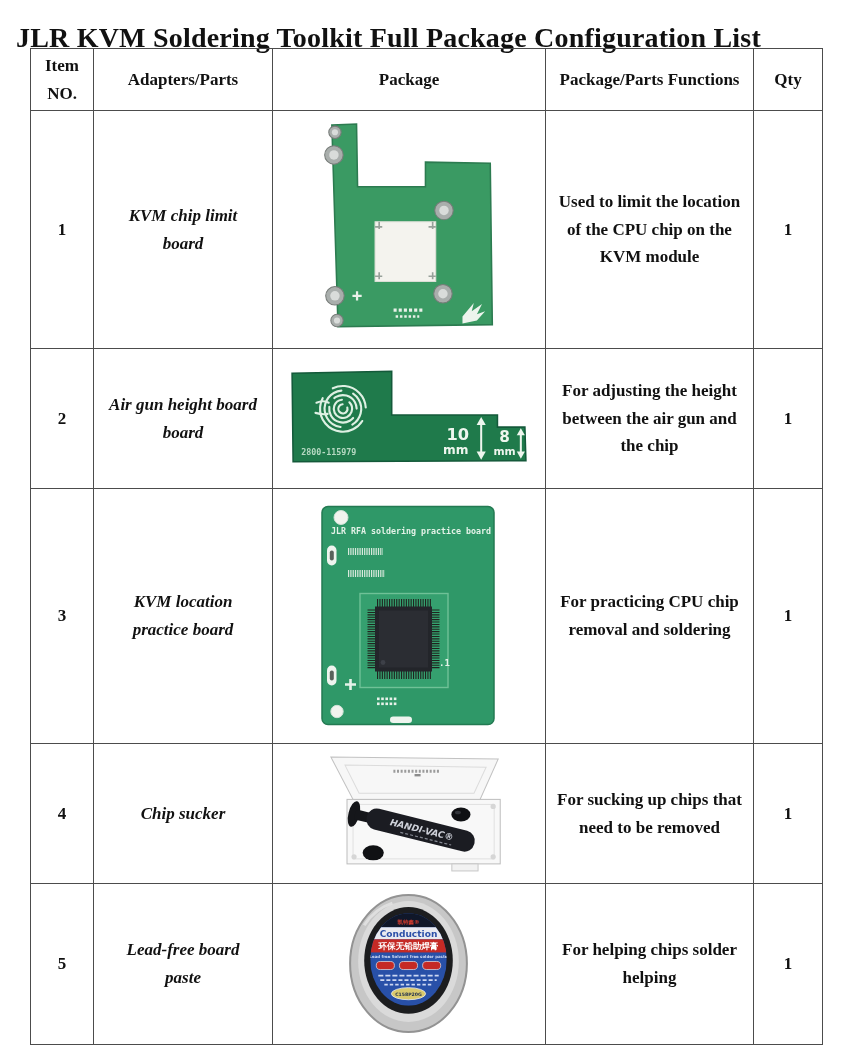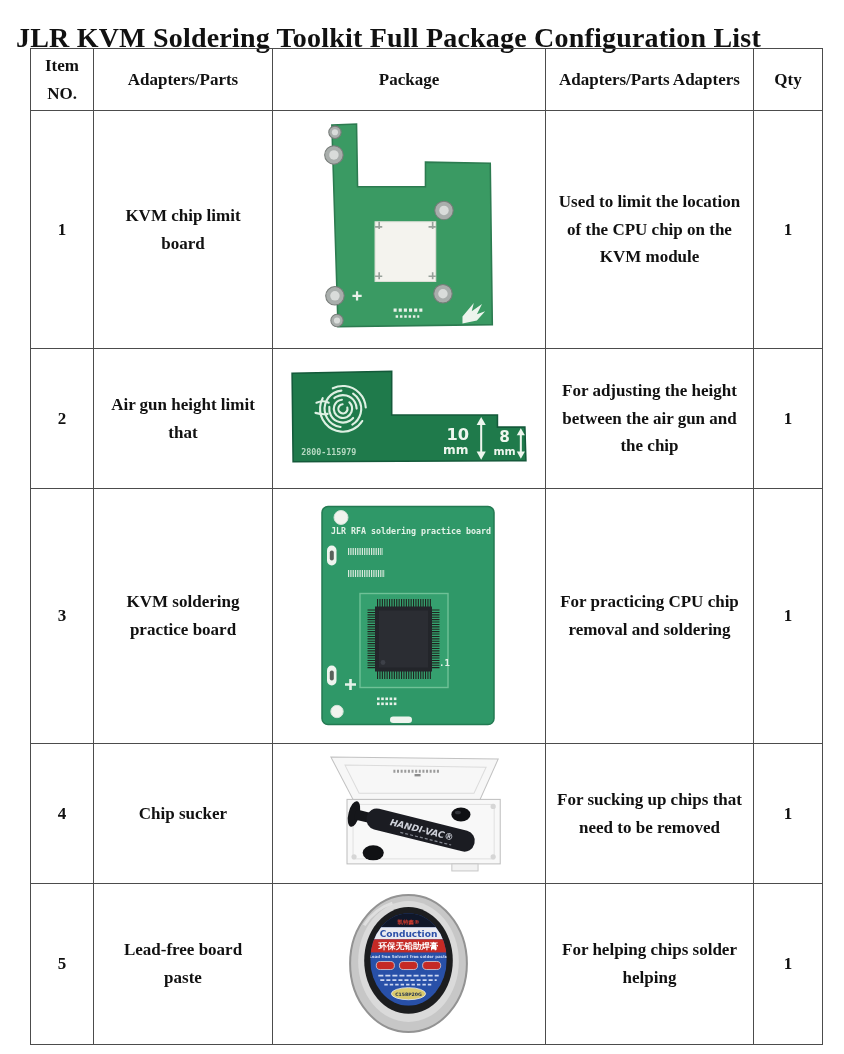--- a/index.html
+++ b/index.html
@@ -19,21 +19,21 @@
   .cfg th, .cfg td {
     border:1px solid #4c4c4c; text-align:center; vertical-align:middle;
     font-size:17px; font-weight:bold; line-height:1.62; overflow:hidden;
   }
   .cfg thead tr { height:62px;margin-left:44px; }
   .col-no   { width:63px;  }
   .col-part { width:179px; }
   .col-pic  { width:273px; }
   .col-fn   { width:208px; }
   .col-qty  { width:69px;  }
-  td.part-cell { padding:2px 14px; }
+  td.part-cell { padding:2px 14px;font-style:italic; }
   td.fn-cell   { padding:16px 9px;margin-top:20px;  }
   td.pic-cell  { padding:0; }
   .pic-wrap { display:flex; align-items:center; justify-content:center; width:100%; height:100%; }
   svg text { font-family:"DejaVu Sans",sans-serif; }
   svg .mono { font-family:"DejaVu Sans Mono",monospace; }
 </style>
 </head>
 <body>
 
 <div class="page">
@@ -46,21 +46,21 @@
         <col class="col-part">
         <col class="col-pic">
         <col class="col-fn">
         <col class="col-qty">
     </colgroup>
     <thead>
       <tr>
         <th>Item NO.</th>
         <th>Adapters/Parts</th>
         <th>Package</th>
-        <th>Adapters/Parts Adapters</th>
+        <th>Package/Parts Functions</th>
         <th>Qty</th>
       </tr>
     </thead>
     <tbody>
 
       <tr style="height:238px;">
         <td>1</td>
         <td class="part-cell">KVM chip limit board</td>
         <td class="pic-cell">
           <div class="pic-wrap">
@@ -107,21 +107,21 @@
               <path d="M137,189 l11,-13 l-2,8 l10,-7 l-5,10 l8,-3 l-8,9 l-14,3 z" fill="#edf4ed"></path>
             </svg>
           </div>
         </td>
         <td class="fn-cell">Used to limit the location of the CPU chip on the KVM module</td>
         <td>1</td>
       </tr>
 
       <tr style="height:140px;">
         <td>2</td>
-        <td class="part-cell">Air gun height limit that</td>
+        <td class="part-cell">Air gun height board board</td>
         <td class="pic-cell">
           <div class="pic-wrap">
             <svg width="244" height="102" viewBox="0 0 240 100">
               <polygon points="5,5 103,3 103,46 207,46 207,58 234,58 235,91 6,92" stroke="#14593a" stroke-width="1.5" fill="#1f7a4b"></polygon>
               <g fill="none" stroke="#def0e3" stroke-width="2.1" stroke-linecap="round">
                 <circle cx="55" cy="40" r="4.5" stroke-dasharray="18,6" transform="rotate(30 55 40)"></circle>
                 <circle cx="55" cy="40" r="9" stroke-dasharray="24,8" transform="rotate(110 55 40)"></circle>
                 <circle cx="55" cy="40" r="13.5" stroke-dasharray="30,10" transform="rotate(60 55 40)"></circle>
                 <circle cx="55" cy="40" r="18" stroke-dasharray="36,12" transform="rotate(150 55 40)"></circle>
                 <circle cx="55" cy="40" r="22.5" stroke-dasharray="44,14" transform="rotate(95 55 40)"></circle>
@@ -148,21 +148,21 @@
               </g>
             </svg>
           </div>
         </td>
         <td class="fn-cell">For adjusting the height between the air gun and the chip</td>
         <td>1</td>
       </tr>
 
       <tr style="height:255px;">
         <td>3</td>
-        <td class="part-cell">KVM soldering practice board</td>
+        <td class="part-cell">KVM location practice board</td>
         <td class="pic-cell">
           <div class="pic-wrap">
             <svg width="180" height="228" viewBox="0 0 180 225">
               <rect x="3" y="3" width="172" height="218" rx="6" stroke="#237a52" stroke-width="1.5" fill="#2f9868"></rect>
               <text x="92" y="30" text-anchor="middle" font-size="8.3" fill="#e4f2e8" class="mono">JLR RFA soldering practice board</text>
               <circle cx="22" cy="14" r="7" fill="#f1f3ee" stroke="#cfe2d6"></circle>
               <circle cx="18" cy="208" r="6.2" fill="#f1f3ee" stroke="#cfe2d6"></circle>
               <g>
                 <rect x="8" y="42" width="9.5" height="20" rx="4.7" fill="#eef4ee"></rect>
                 <rect x="10.8" y="47" width="4" height="10" rx="2" fill="#57625b"></rect>

